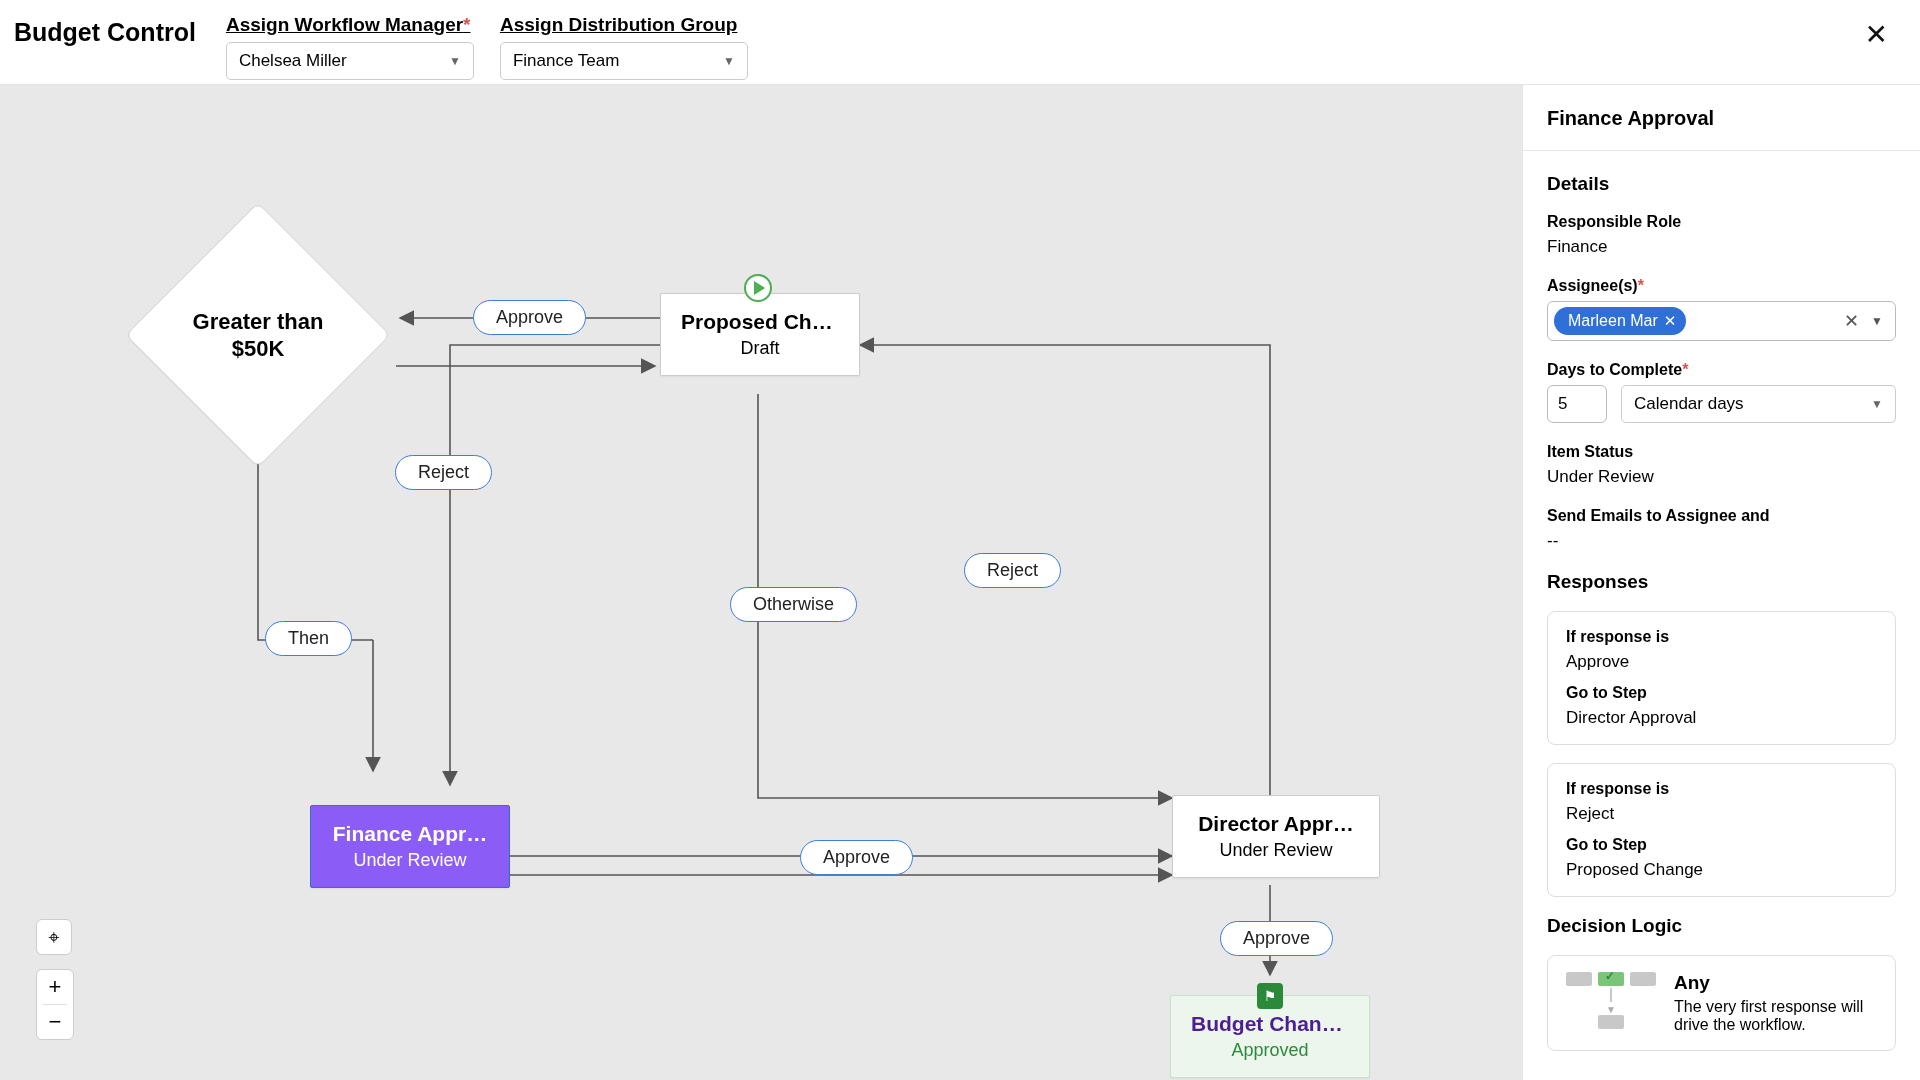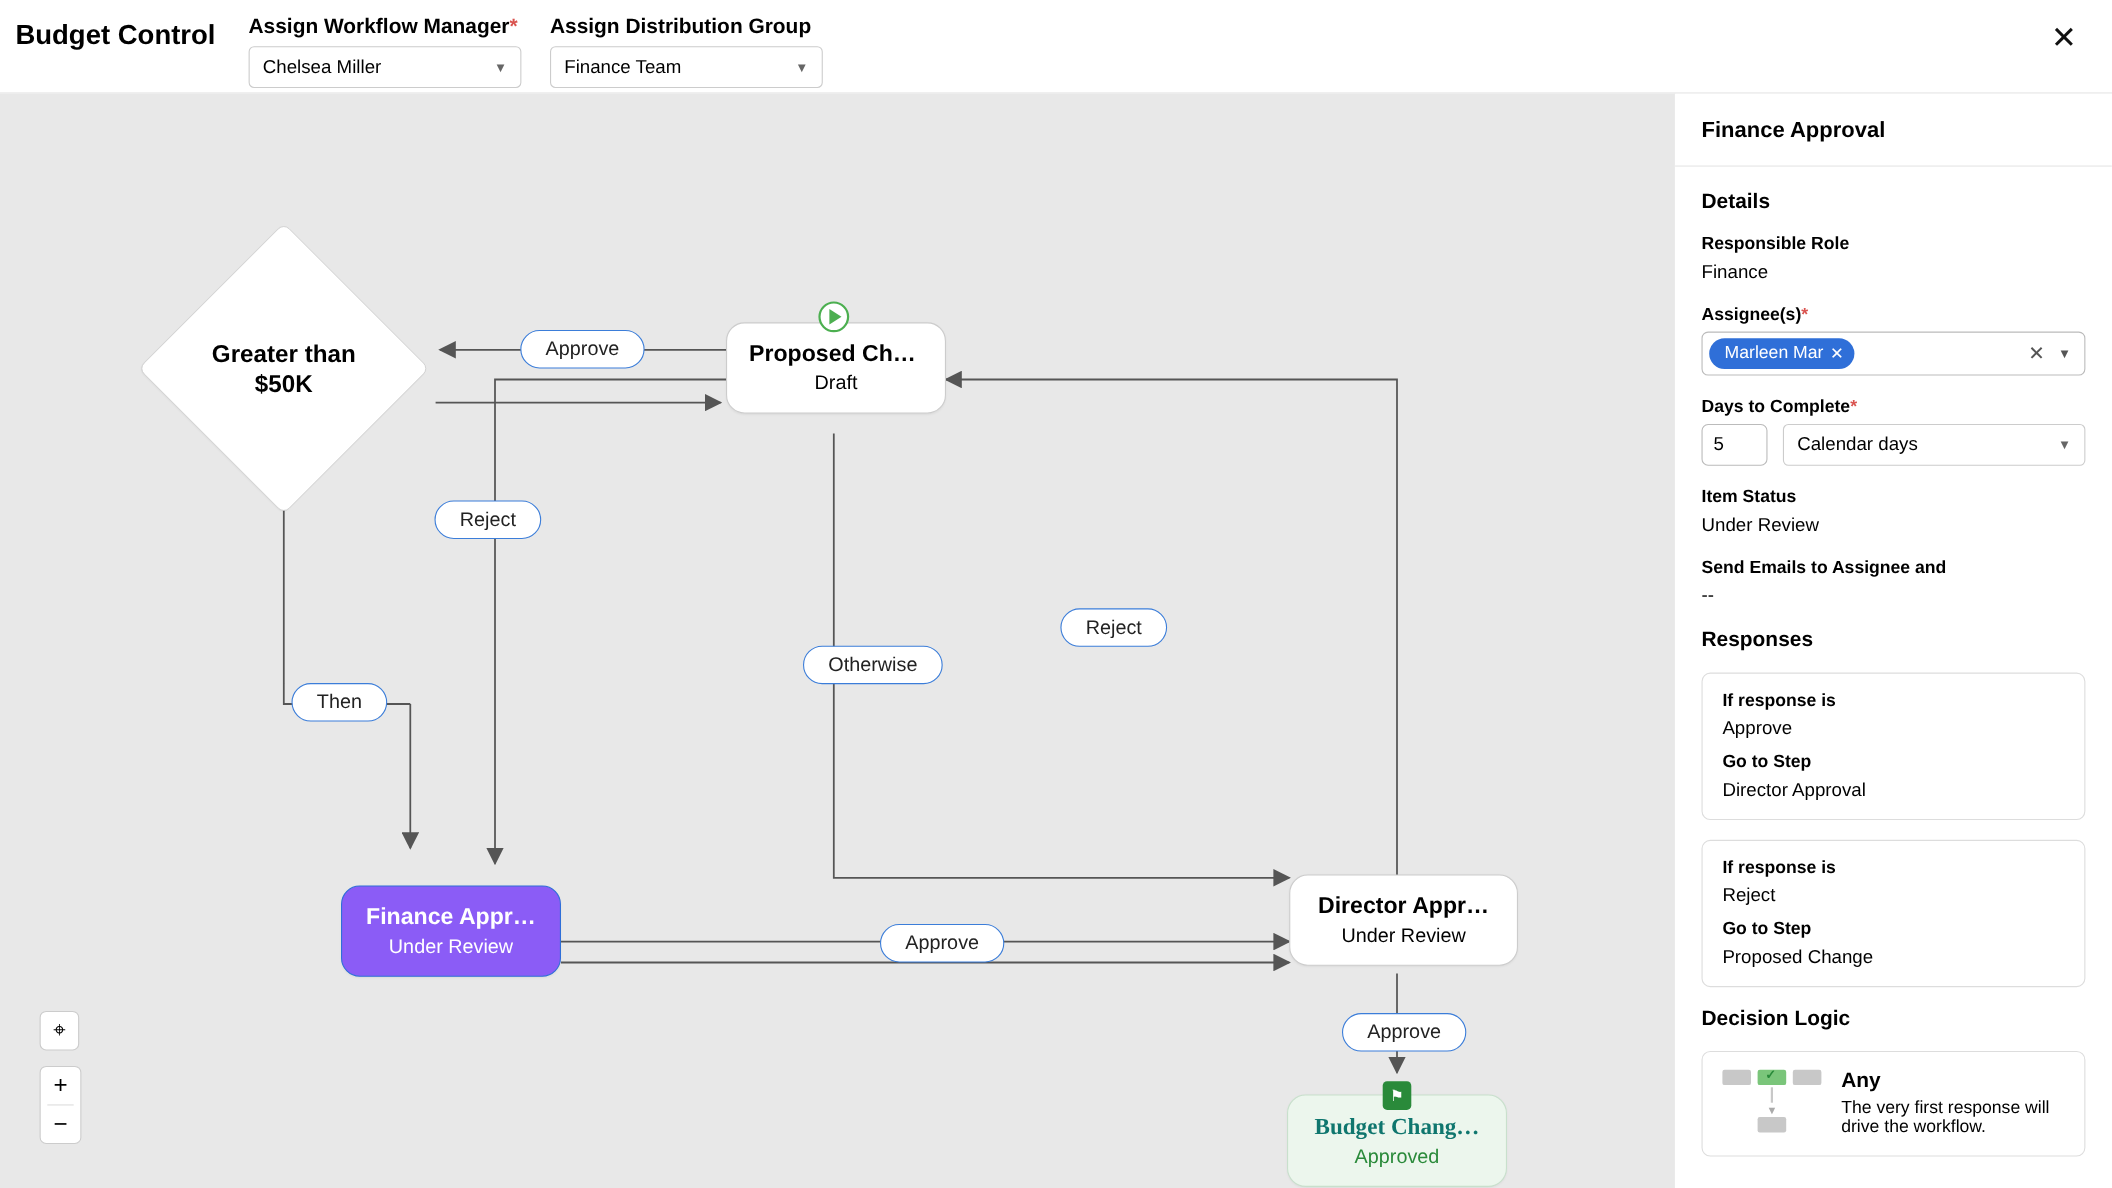--- a/index.html
+++ b/index.html
@@ -4,48 +4,48 @@
 <style>
 * { box-sizing: border-box; margin: 0; padding: 0; font-family: -apple-system, BlinkMacSystemFont, "Segoe UI", Helvetica, Arial, sans-serif; }
 body { width: 1920px; height: 1080px; overflow: hidden; background: #fff; }
 
 .header {
   display: flex; align-items: flex-start; padding: 14px 24px 14px 14px;
   border-bottom: 1px solid #e5e5e5; background: #fff; height: 85px;
 }
 .header-title { font-size: 25px; font-weight: 700; margin-right: 30px; margin-top: 4px; }
 .header-field { margin-right: 26px; }
-.header-field-label { font-size: 19px; font-weight: 700; margin-bottom: 6px; }
+.header-field-label { font-size: 19px; font-weight: 700; margin-bottom: 6px; text-decoration: underline; }
 .req { color: #d9534f; }
 .dropdown {
   display: flex; align-items: center; justify-content: space-between;
   border: 1px solid #ccc; border-radius: 5px; padding: 8px 12px;
   font-size: 17px; background: #fff; cursor: pointer; min-width: 248px;
 }
 .dropdown.small { min-width: 248px; }
 .close-btn {
   margin-left: auto; font-size: 28px; cursor: pointer; color: #111;
   background: none; border: none; padding: 4px 8px;
 }
 
 .main { display: flex; height: calc(1080px - 85px); }
 .canvas {
   position: relative; flex: 1; background: #e8e8e8; overflow: hidden;
 }
 
 .node {
   position: absolute; background: #fff; border: 1px solid #ccc;
-  border-radius: 17px; padding: 16px 20px; text-align: center;
+  border-radius: 2px; padding: 16px 20px; text-align: center;
   box-shadow: 0 1px 2px rgba(0,0,0,0.05);
 }
 .node-title { font-size: 21px; font-weight: 700; white-space: nowrap; overflow: hidden; text-overflow: ellipsis; }
 .node-sub { font-size: 18px; margin-top: 4px; }
 .node.selected { background: #8b5cf6; border-color: #2f6fd8; color: #fff; }
 .node.end { background: #ecf6ed; border-color: #c8e0cc; }
-.node.end .node-title { color: #0f766e; font-family: Liberation Serif, serif; }
+.node.end .node-title { color: #4c1d95; }
 .node.end .node-sub { color: #2a8a3a; }
 
 .diamond {
   position: absolute; width: 260px; height: 260px; display: flex;
   align-items: center; justify-content: center; text-align: center;
 }
 .diamond::before {
   content: ""; position: absolute; inset: 0; background: #fff;
   border: 1px solid #ccc; transform: rotate(45deg) scale(0.72);
   border-radius: 10px; box-shadow: 0 1px 2px rgba(0,0,0,0.05);

